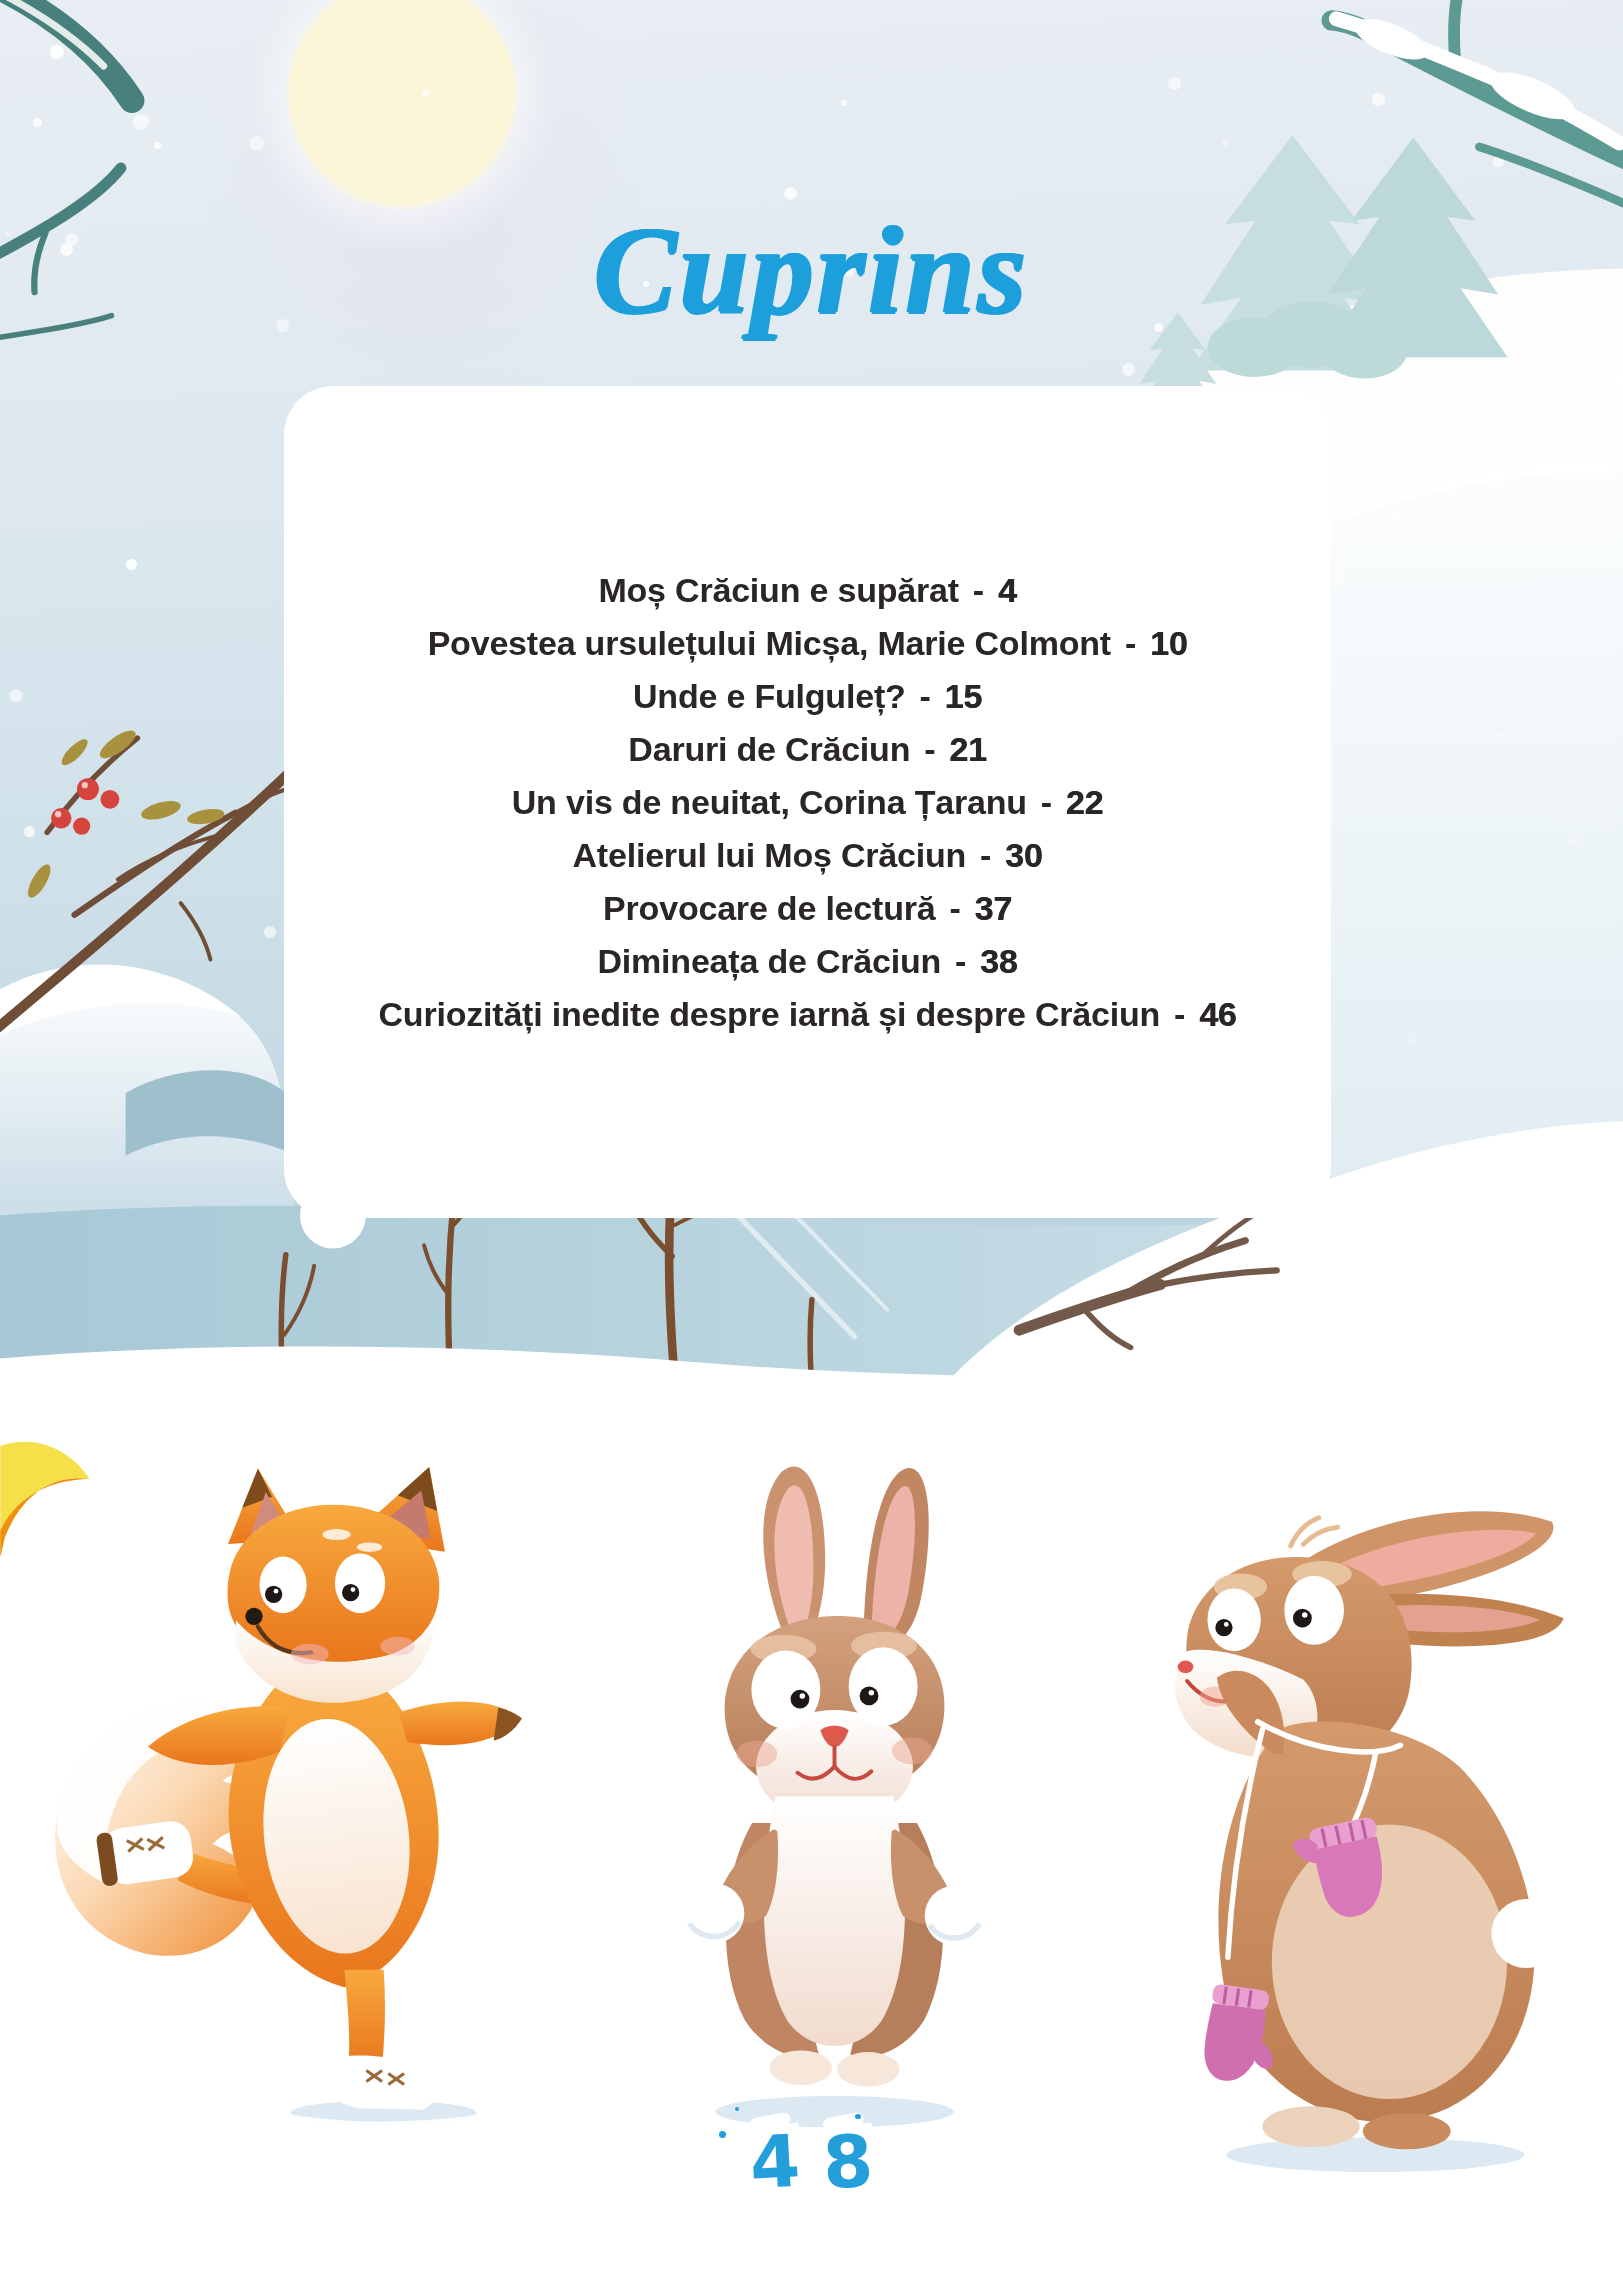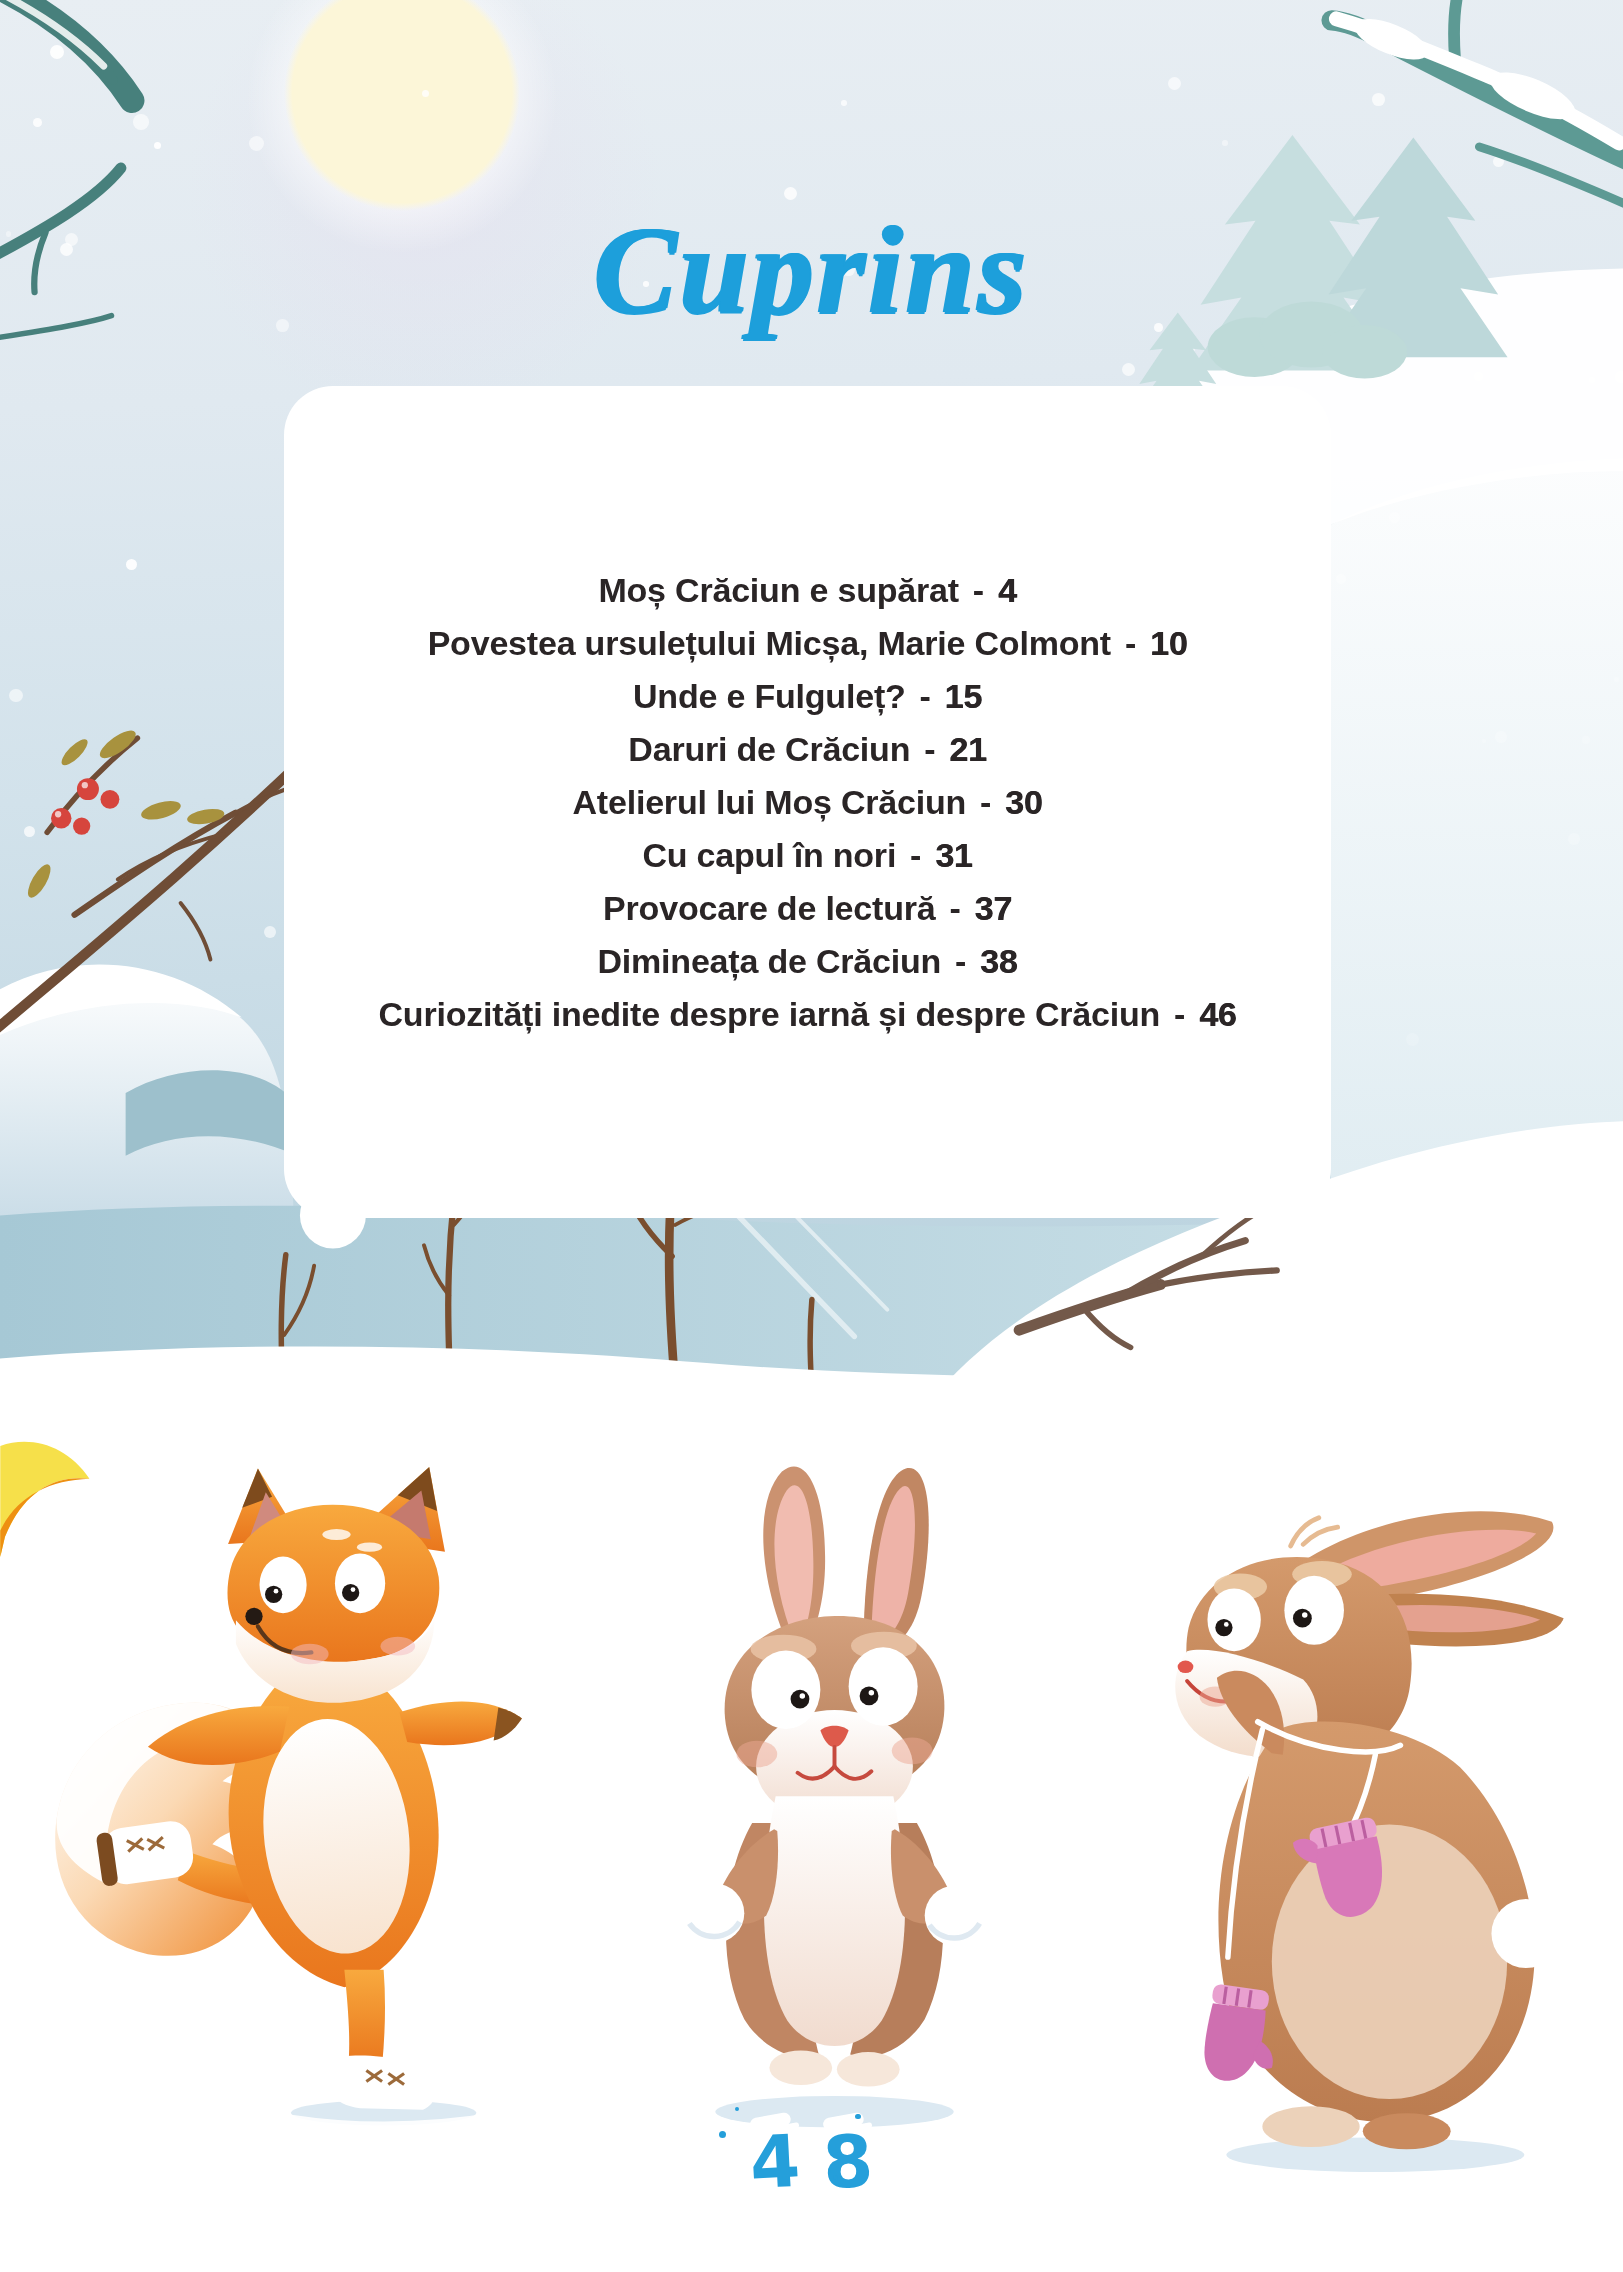--- a/index.html
+++ b/index.html
@@ -259,22 +259,22 @@
       <path d="M0,1730 C300,1706 620,1712 900,1736 C1250,1764 1700,1756 2067,1738 L2067,1792 L0,1792 Z" fill="#ffffff"></path>
     </svg>
 
     <div class="title">Cuprins</div>
 
     <div class="toc-box" id="toc-list">
         <div class="toc-line"><span class="tt">Moș Crăciun e supărat</span> <span class="sep">-</span> <span class="pg">4</span></div>
         <div class="toc-line"><span class="tt">Povestea ursulețului Micșa, Marie Colmont</span> <span class="sep">-</span> <span class="pg">10</span></div>
         <div class="toc-line"><span class="tt">Unde e Fulguleț?</span> <span class="sep">-</span> <span class="pg">15</span></div>
         <div class="toc-line"><span class="tt">Daruri de Crăciun</span> <span class="sep">-</span> <span class="pg">21</span></div>
+        <div class="toc-line"><span class="tt">Un vis de neuitat, Corina Țaranu</span> <span class="sep">-</span> <span class="pg">22</span></div>
         <div class="toc-line"><span class="tt">Atelierul lui Moș Crăciun</span> <span class="sep">-</span> <span class="pg">30</span></div>
-        <div class="toc-line"><span class="tt">Cu capul în nori</span> <span class="sep">-</span> <span class="pg">31</span></div>
         <div class="toc-line"><span class="tt">Provocare de lectură</span> <span class="sep">-</span> <span class="pg">37</span></div>
         <div class="toc-line"><span class="tt">Dimineața de Crăciun</span> <span class="sep">-</span> <span class="pg">38</span></div>
         <div class="toc-line"><span class="tt">Curiozități inedite despre iarnă și despre Crăciun</span> <span class="sep">-</span> <span class="pg">46</span></div>
       </div>
   </div>
 
   <svg class="illus" style="left:0;top:1435px" width="96" height="133" viewBox="0 0 122 170">
     <path d="M0,14 C40,0 86,14 114,56 C66,50 28,76 6,130 L0,156 Z" fill="#f6e04a"></path>
     <path d="M114,56 C66,50 28,76 6,130 L0,156 L0,122 C22,78 62,58 114,56 Z" fill="#ee9012"></path>
   </svg>

